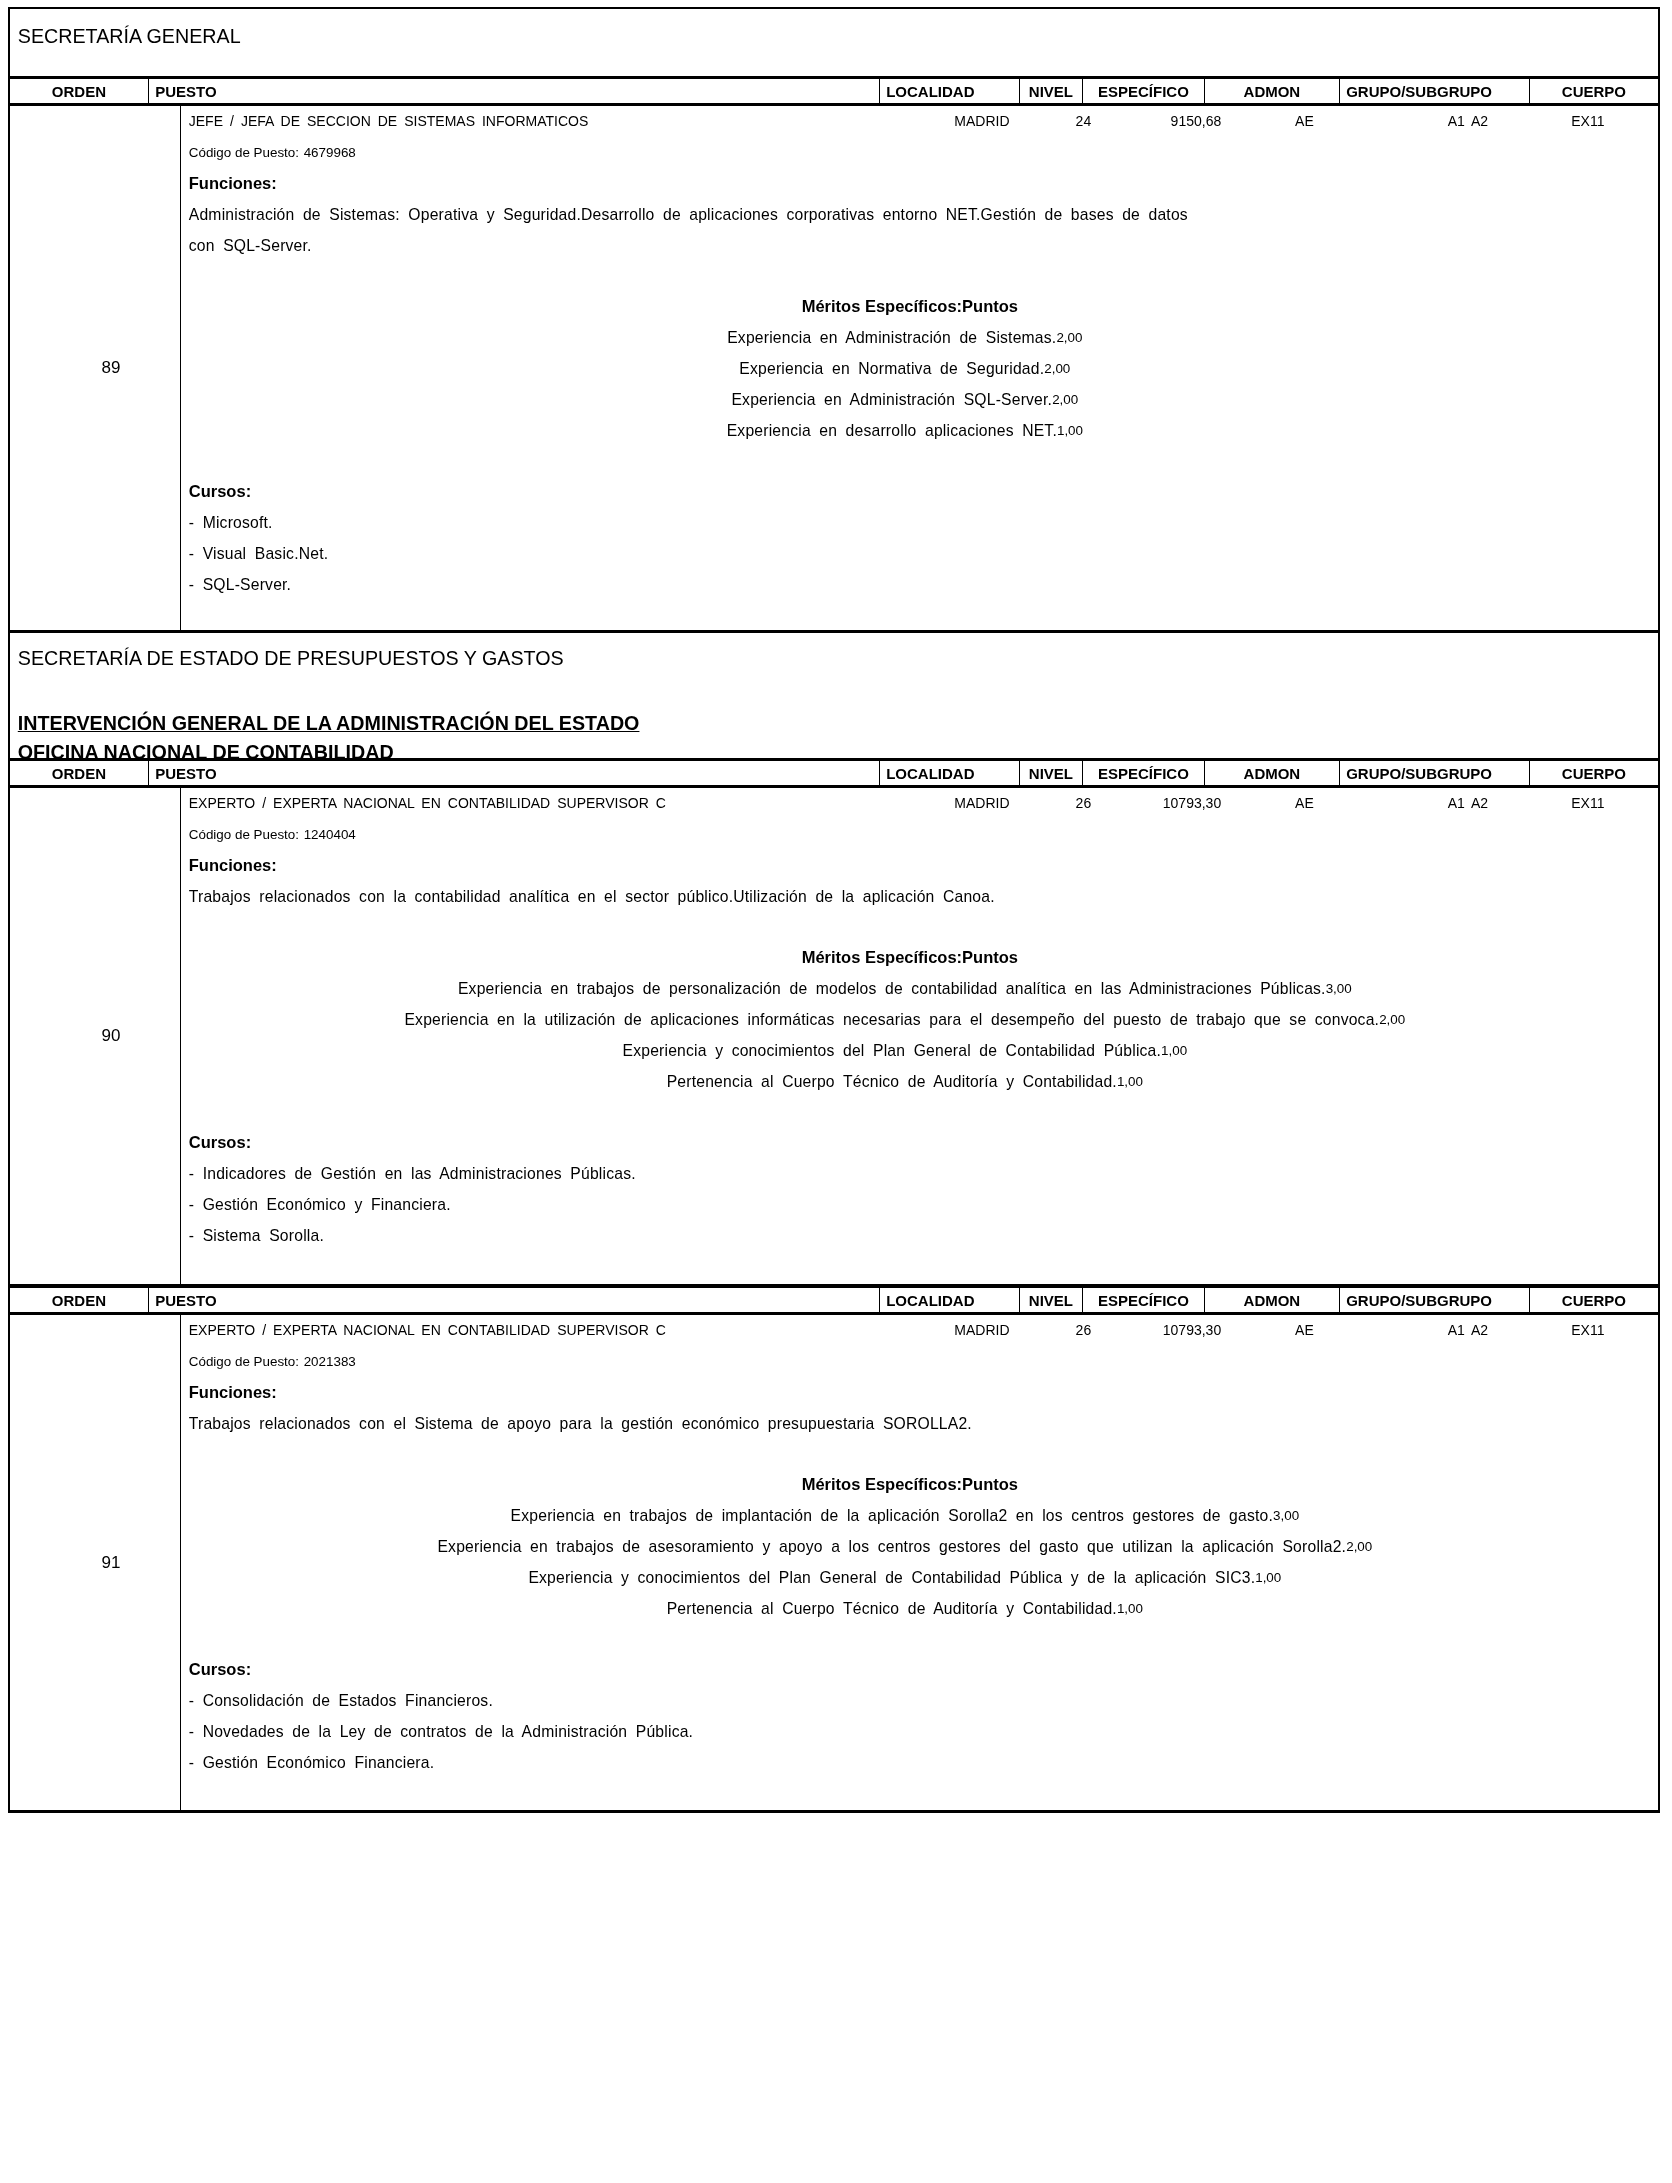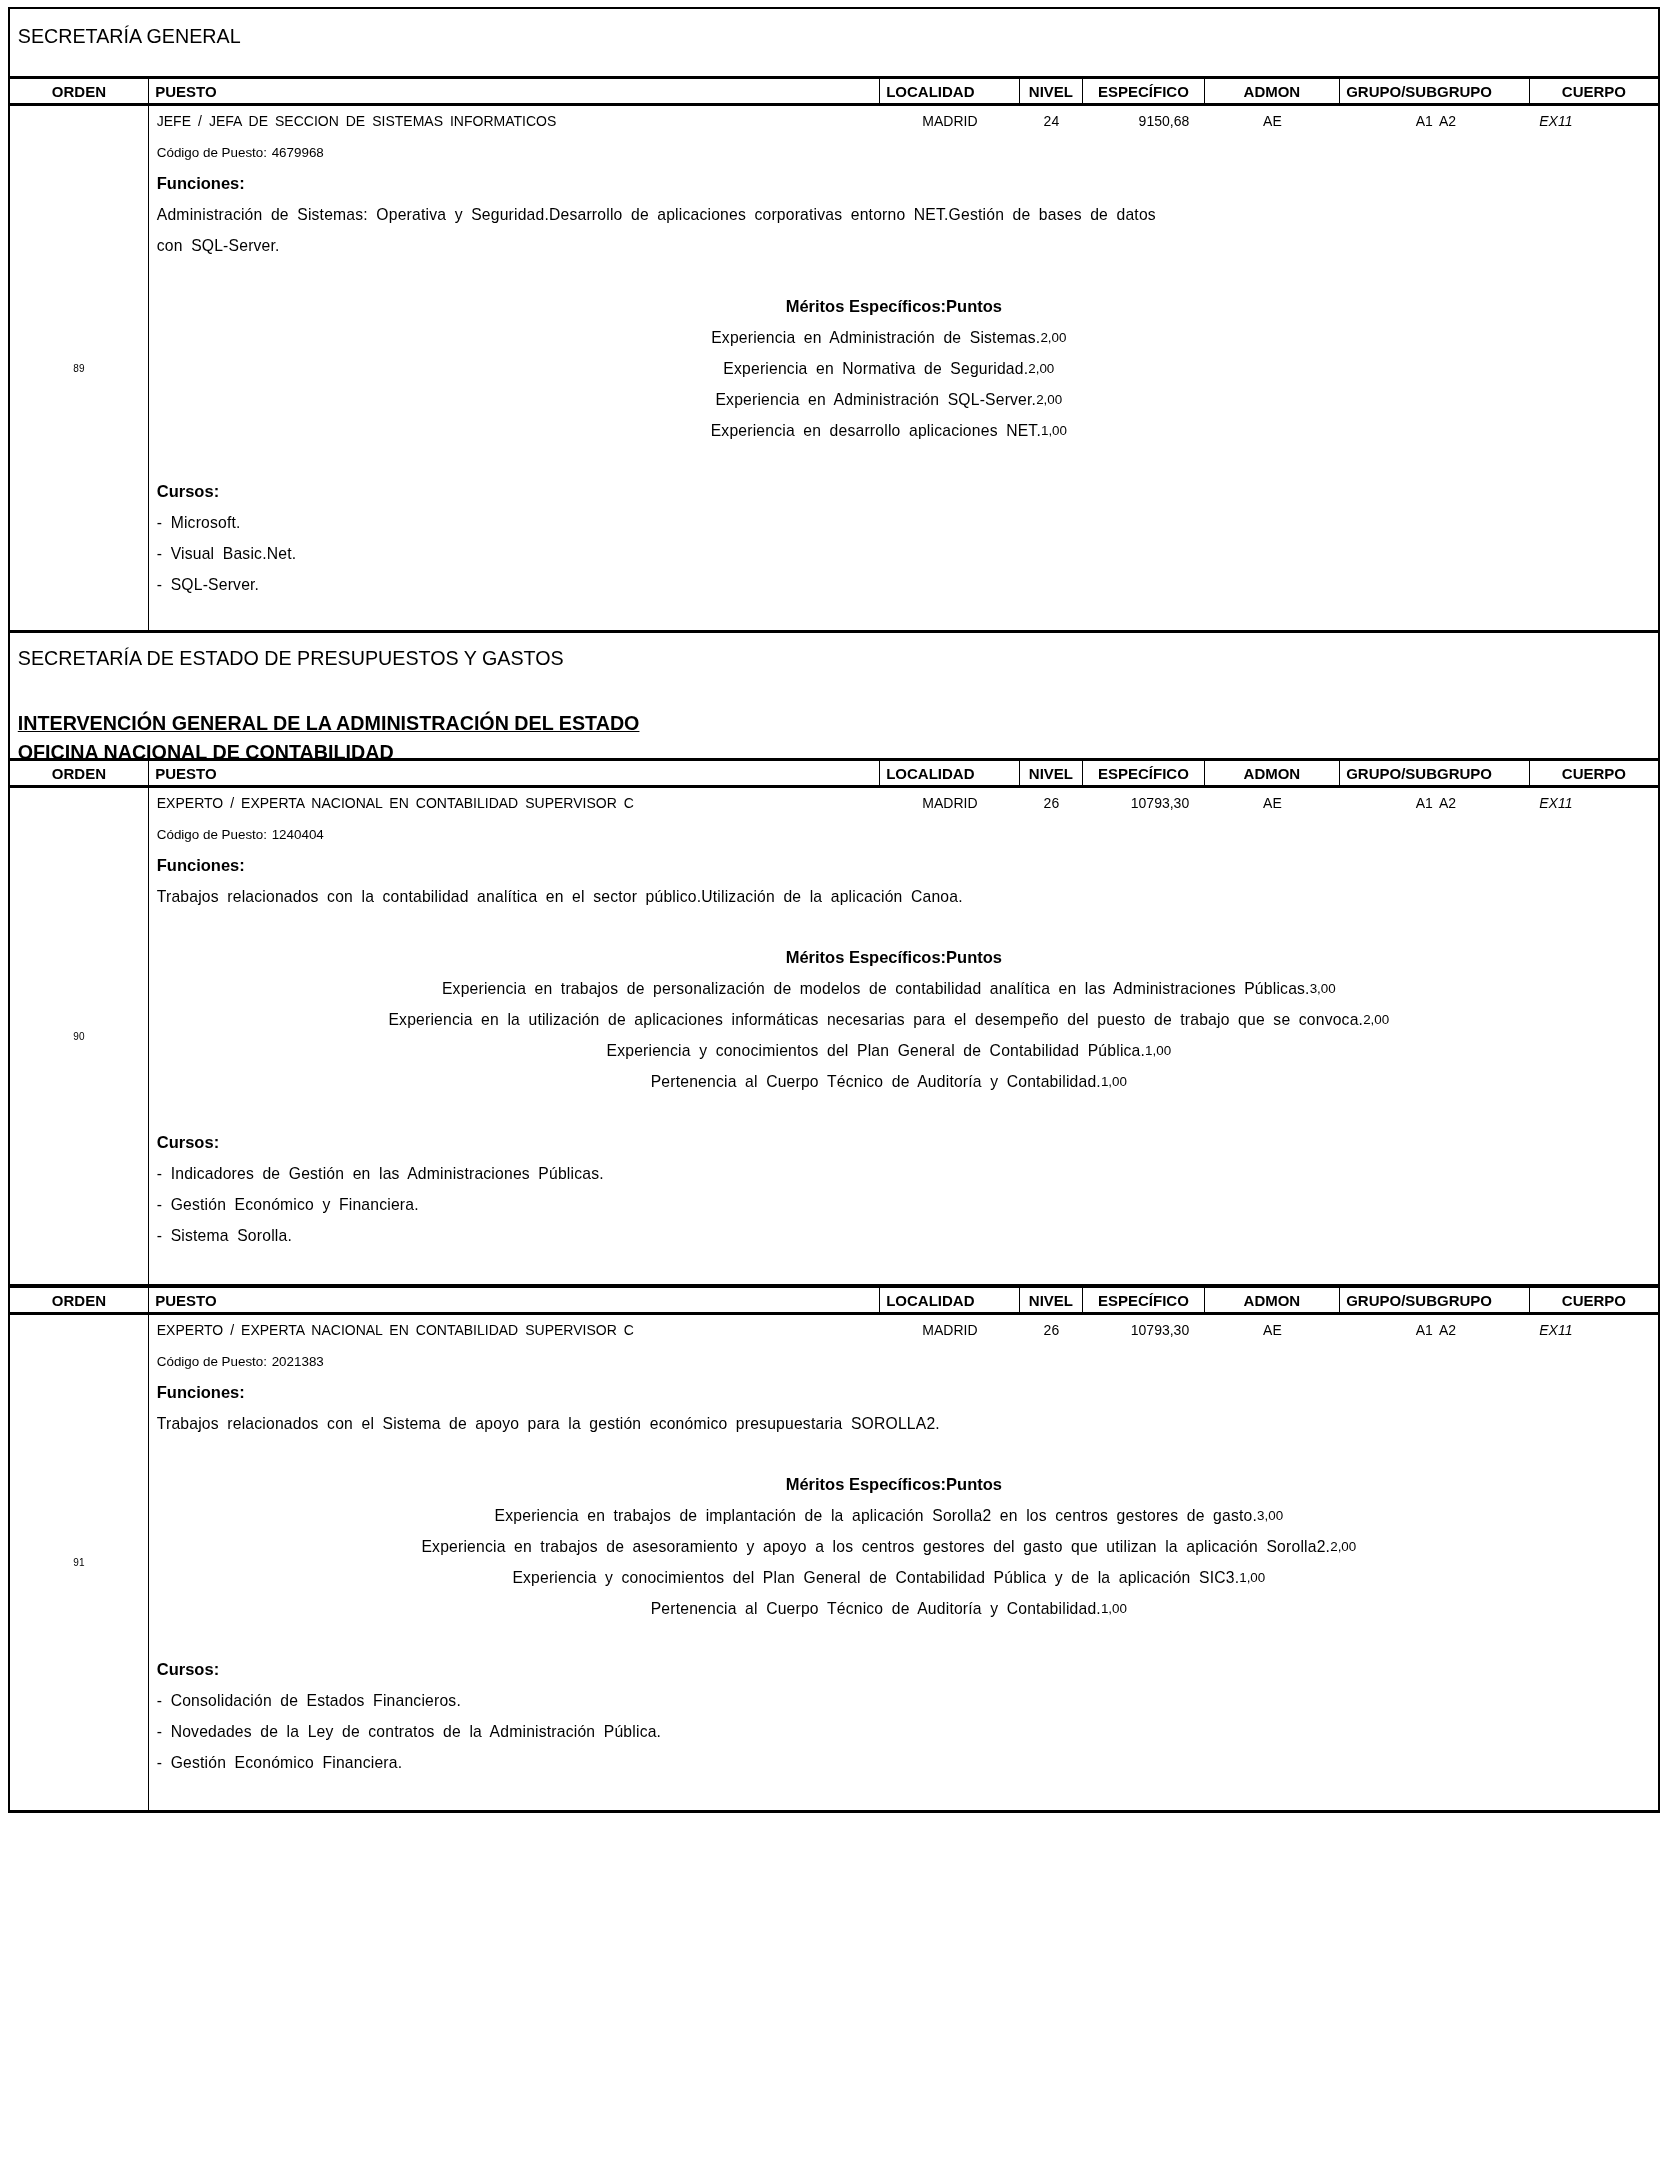--- a/index.html
+++ b/index.html
@@ -49,37 +49,38 @@
     display: flex;
     border-left: 2.4px solid #000; border-right: 2.4px solid #000;
     border-bottom: 3.1px solid #000;
   }
   .br-0 { height: 527px; }
   .br-1 { height: 499px; }
   .br-2 { height: 498px; }
   .orden-cell {
     width: 139px; border-right: 1.6px solid #000;
     display: flex; align-items: center; justify-content: center;
-    font-size: 10px;
+    font-size: 17px;
+    margin-left: 32px;
   }
   .content-cell { flex: 1; position: relative; font-size: 15.7px; }
 
   .cl { height: 31px; line-height: 31px; padding-left: 7.9px; white-space: nowrap; }
   .wt { word-spacing: 3.9px; letter-spacing: 0.2px; }
   .gap { height: 30px; }
 
   
   .jobline { position: relative; font-size: 14px; word-spacing: 3.1px; }
   .jv { position: absolute; top: 0; height: 31px; line-height: 31px; text-align: center; font-size: 14px; padding-left: 0; }
   .jv-localidad  { left: 731px;  width: 140px; }
   .jv-nivel      { left: 871px; width: 63px;  }
   .jv-especifico { left: 934px; width: 122px; text-align: right; padding-right: 15.7px; }
   .jv-admon      { left: 1056px; width: 135px; }
   .jv-grupo      { left: 1192px; width: 190px; }
-  .jv-cuerpo     { left: 1344px; width: 126px; font-style: italic; }
+  .jv-cuerpo     { left: 1344px; width: 126px; }
 
   .codigo { font-size: 13.4px; }
   .codigo .cv { margin-left: 4.7px; }
 
   .subhead { font-weight: bold; font-size: 16.5px; }
   .flexrow { display: flex; justify-content: center; }
   .puntos-label { font-weight: bold; font-size: 16.5px; padding-right: 27px; }
   .merit-pts { font-size: 13.4px; padding-right: 37px; }
 
   

